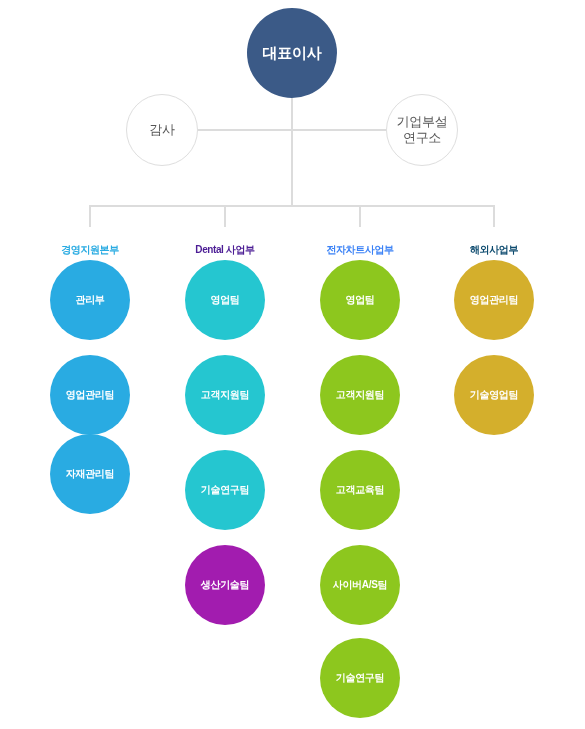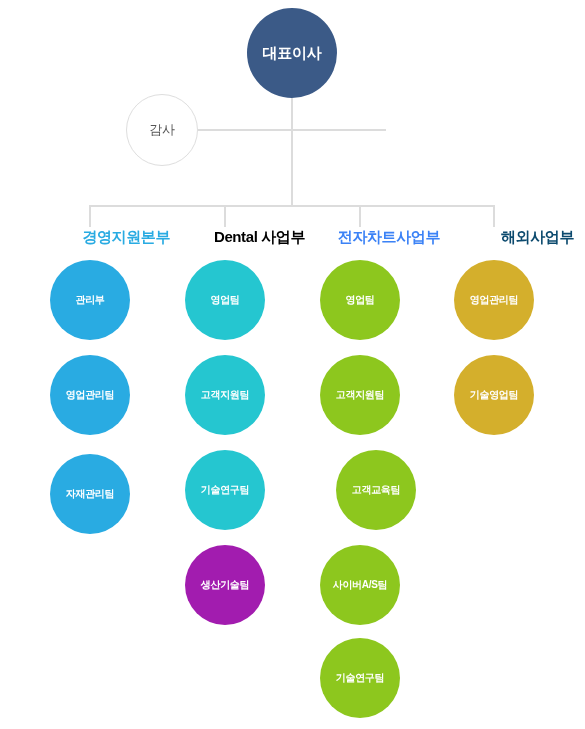--- a/index.html
+++ b/index.html
@@ -67,25 +67,25 @@
     height: 80px;
     color: #ffffff;
     font-size: 10px;
     font-weight: 700;
   }
 
   
   .col-header {
     position: absolute;
     width: 160px;
-    text-align: right;
-    font-size: 15px;
+    text-align: center;
+    font-size: 10px;
     font-weight: 700;
     letter-spacing: -0.4px;
-    top: 228px;
+    top: 243px;
   }
 
   
   .col1 { left: 10px;  }
   .col2 { left: 145px; }
   .col3 { left: 280px; }
   .col4 { left: 414px; }
 </style>
 </head>
 <body>
@@ -104,33 +104,39 @@
   <div class="line vline" style="left: 493px; top: 205px; height: 22px; background: rgb(220, 220, 220);"></div>
 
   <div class="node node-ceo" style="background: rgb(59, 90, 135); color: rgb(255, 255, 255);">
     <span>대표이사</span>
   </div>
 
   <div class="node node-plain node-audit" style="background: rgb(255, 255, 255); border-color: rgb(222, 222, 222); color: rgb(85, 85, 85);">
     <span>감사</span>
   </div>
 
+  <div class="node node-plain node-lab" style="background: rgb(255, 255, 255); border-color: rgb(222, 222, 222); color: rgb(85, 85, 85);">
+    <span>
+      <span>기업부설</span><br>
+      <span>연구소</span>
+    </span>
+  </div>
 
   <div class="col-header col1" style="color: rgb(41, 171, 226);">경영지원본부</div>
-  <div class="col-header col2" style="color: #000000;">Dental 사업부</div>
+  <div class="col-header col2" style="color: #4c1d95;">Dental 사업부</div>
   <div class="col-header col3" style="color: #3b82f6;">전자차트사업부</div>
   <div class="col-header col4" style="color: #0c4a6e;">해외사업부</div>
 
   <div class="node node-team" style="left: 50px; top: 260px; background: rgb(41, 171, 226);">
     <span>관리부</span>
   </div>
   <div class="node node-team" style="left: 50px; top: 355px; background: rgb(41, 171, 226);">
     <span>영업관리팀</span>
   </div>
-  <div class="node node-team" style="left: 50px; top: 454px; background: rgb(41, 171, 226);">
+  <div class="node node-team" style="left: 50px; top: 434px; background: rgb(41, 171, 226);">
     <span>자재관리팀</span>
   </div>
 
   <div class="node node-team" style="left: 185px; top: 260px; background: rgb(37, 198, 208);">
     <span>영업팀</span>
   </div>
   <div class="node node-team" style="left: 185px; top: 355px; background: rgb(37, 198, 208);">
     <span>고객지원팀</span>
   </div>
   <div class="node node-team" style="left: 185px; top: 450px; background: rgb(37, 198, 208);">
@@ -139,21 +145,21 @@
   <div class="node node-team" style="left: 185px; top: 545px; background: #a21caf;">
     <span>생산기술팀</span>
   </div>
 
   <div class="node node-team" style="left: 320px; top: 260px; background: rgb(141, 199, 30);">
     <span>영업팀</span>
   </div>
   <div class="node node-team" style="left: 320px; top: 355px; background: rgb(141, 199, 30);">
     <span>고객지원팀</span>
   </div>
-  <div class="node node-team" style="left: 336px; top: 450px; background: rgb(141, 199, 30);">
+  <div class="node node-team" style="left: 320px; top: 450px; background: rgb(141, 199, 30);">
     <span>고객교육팀</span>
   </div>
   <div class="node node-team" style="left: 320px; top: 545px; background: rgb(141, 199, 30);">
     <span>사이버A/S팀</span>
   </div>
   <div class="node node-team" style="left: 320px; top: 638px; background: rgb(141, 199, 30);">
     <span>기술연구팀</span>
   </div>
 
   <div class="node node-team" style="left: 454px; top: 260px; background: rgb(212, 175, 44);">

